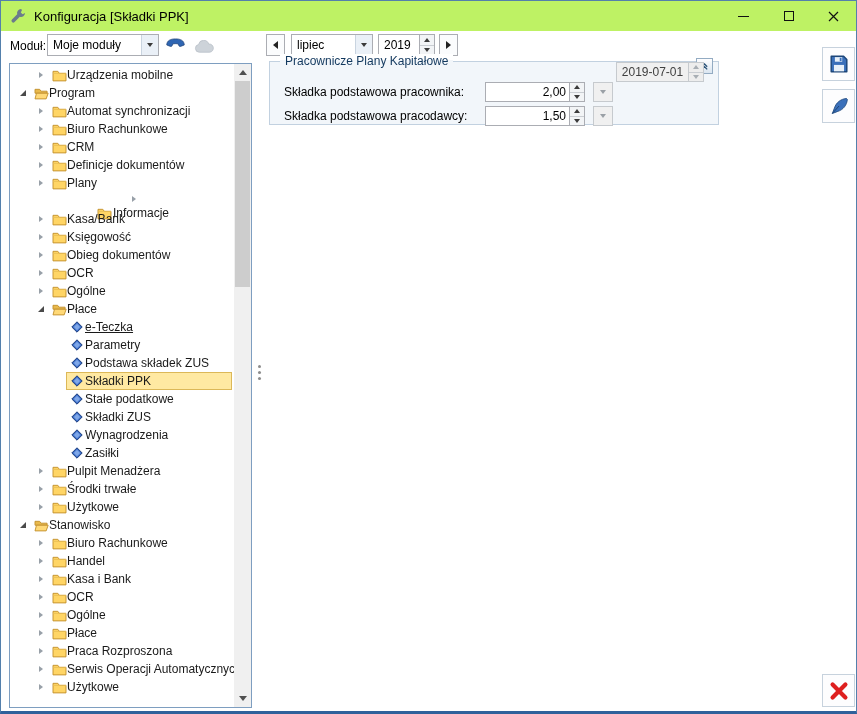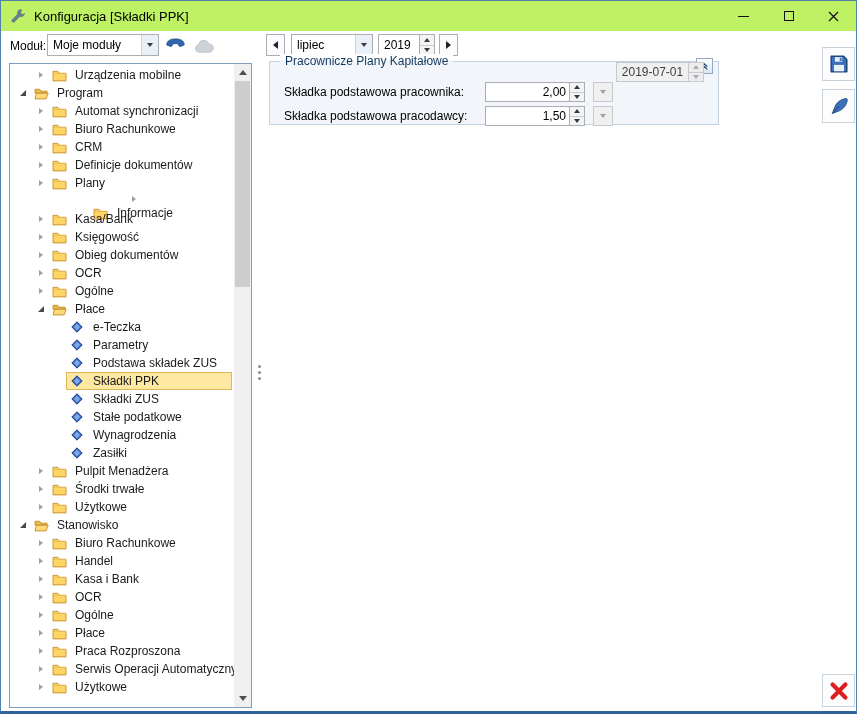--- a/index.html
+++ b/index.html
@@ -41,21 +41,21 @@
 .save-btn{top:46px}
 .pen-btn{top:88px}
 .cancel-btn{top:673px;height:33px}
 
 .tree-panel{position:absolute;left:8px;top:62px;width:243px;height:645px;border:1px solid #7E9EC0;background:#fff}
 .tree-items{position:absolute;left:0;top:2px;bottom:0;width:224px;overflow:hidden}
 .tree-row{display:flex;align-items:center;height:18px;font-size:12px;white-space:nowrap;color:#1A1A1A}
 .expander{flex:0 0 14px;display:flex;align-items:center;justify-content:center}
 .exp-collapsed{width:0;height:0;border-top:3.5px solid transparent;border-bottom:3.5px solid transparent;border-left:4.5px solid #98A0A8}
 .exp-expanded{width:0;height:0;border-bottom:6px solid #4A4A4A;border-left:6px solid transparent}
-.row-content{flex:1;display:flex;align-items:center;gap:8px;height:18px;padding:0 3px;margin-right:2px}
+.row-content{flex:1;display:flex;align-items:center;gap:0;height:18px;padding:0 3px;margin-right:2px}
 .tree-row.selected .row-content{background:#FFE9A2;box-shadow:inset 0 0 0 1px #DCB858}
 .tree-icon{width:16px;display:flex;align-items:center;justify-content:center}
 
 .scrollbar{position:absolute;top:0;right:0;width:17px;height:100%;background:#F0F0F0}
 .sb-btn{position:absolute;left:0;width:17px;height:17px;display:flex;align-items:center;justify-content:center;background:#F0F0F0}
 .sb-up{top:0}
 .sb-down{bottom:0}
 .sb-tri-up{width:0;height:0;border-left:4px solid transparent;border-right:4px solid transparent;border-bottom:5px solid #505050}
 .sb-tri-down{width:0;height:0;border-left:4px solid transparent;border-right:4px solid transparent;border-top:5px solid #505050}
 .sb-thumb{position:absolute;left:1px;top:17px;width:15px;height:206px;background:#CDCDCD}
@@ -363,21 +363,21 @@
           <span class="row-content">
             <span class="tree-icon">
               <svg width="15" height="13" viewBox="0 0 16 14">
                 <path d="M1 2.5h5l1.5 2H14v2.2H1z" fill="#E9B94C" stroke="#C2912E"></path>
                 <path d="M2.6 6.7h12.6L13 12.8H1z" fill="#FFD978" stroke="#C2912E"></path>
               </svg>
             </span>
             <span class="tree-label">Płace</span>
           </span>
         </div>
-        <div class="tree-row" style="padding-left: 42px;">
+        <div class="tree-row" style="padding-left: 42px; text-decoration: underline;">
           <span class="expander"></span>
           <span class="row-content">
             <span class="tree-icon">
               <svg width="12" height="12" viewBox="0 0 12 12">
                 <polygon points="6,0.8 11.2,6 6,11.2 0.8,6" fill="#3D6FC9" stroke="#1C3E7E"></polygon>
                 <polygon points="6,2.8 9.2,6 6,9.2 2.8,6" fill="#7FA7E8"></polygon>
               </svg>
             </span>
             <span class="tree-label">e-Teczka</span>
           </span>
@@ -420,33 +420,33 @@
         </div>
         <div class="tree-row" style="padding-left: 42px;">
           <span class="expander"></span>
           <span class="row-content">
             <span class="tree-icon">
               <svg width="12" height="12" viewBox="0 0 12 12">
                 <polygon points="6,0.8 11.2,6 6,11.2 0.8,6" fill="#3D6FC9" stroke="#1C3E7E"></polygon>
                 <polygon points="6,2.8 9.2,6 6,9.2 2.8,6" fill="#7FA7E8"></polygon>
               </svg>
             </span>
-            <span class="tree-label">Składki ZUS</span>
+            <span class="tree-label">Stałe podatkowe</span>
           </span>
         </div>
         <div class="tree-row" style="padding-left: 42px;">
           <span class="expander"></span>
           <span class="row-content">
             <span class="tree-icon">
               <svg width="12" height="12" viewBox="0 0 12 12">
                 <polygon points="6,0.8 11.2,6 6,11.2 0.8,6" fill="#3D6FC9" stroke="#1C3E7E"></polygon>
                 <polygon points="6,2.8 9.2,6 6,9.2 2.8,6" fill="#7FA7E8"></polygon>
               </svg>
             </span>
-            <span class="tree-label">Stałe podatkowe</span>
+            <span class="tree-label">Składki ZUS</span>
           </span>
         </div>
         <div class="tree-row" style="padding-left: 42px;">
           <span class="expander"></span>
           <span class="row-content">
             <span class="tree-icon">
               <svg width="12" height="12" viewBox="0 0 12 12">
                 <polygon points="6,0.8 11.2,6 6,11.2 0.8,6" fill="#3D6FC9" stroke="#1C3E7E"></polygon>
                 <polygon points="6,2.8 9.2,6 6,9.2 2.8,6" fill="#7FA7E8"></polygon>
               </svg>

